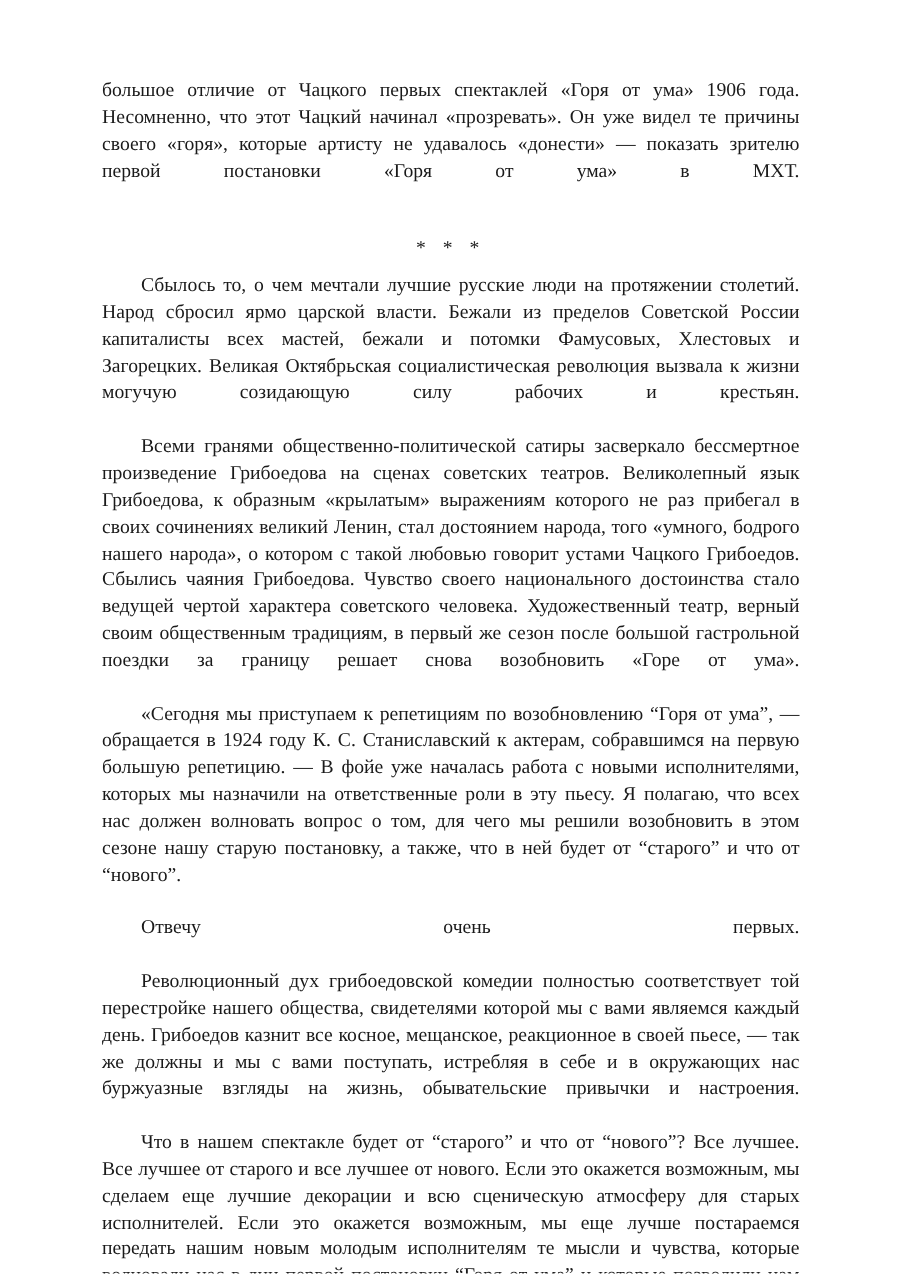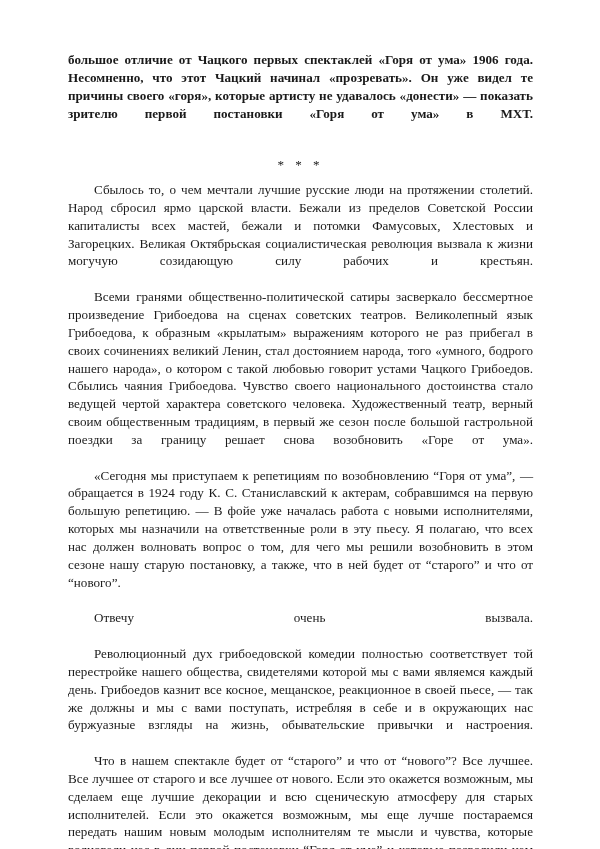--- a/index.html
+++ b/index.html
@@ -34,21 +34,20 @@
     line-height: 17.85px;
     text-align: justify;
     text-indent: 26px;
     hyphens: none;
     -webkit-hyphens: none;
     letter-spacing: 0.01px;
     word-spacing: 0.2px;
   }
   p.para.no-indent {
     text-indent: 0;
-    font-weight: bold;
   }
   
   p.para::after {
     content: "";
     display: inline-block;
     width: 100%;
   }
   .sep {
     margin: 0;
     font-size: 13.1px;
@@ -71,21 +70,21 @@
     <p class="para no-indent">большое отличие от Чацкого первых спектаклей «Горя от ума» 1906 года. Несомненно, что этот Чацкий начинал «прозревать». Он уже видел те причины своего «горя», которые артисту не удавалось «донести» — показать зрителю первой постановки «Горя от ума» в МХТ.</p>
 
     <div class="sep">* * *</div>
 
     <p class="para">Сбылось то, о чем мечтали лучшие русские люди на протяжении столетий. Народ сбросил ярмо царской власти. Бежали из пределов Советской России капиталисты всех мастей, бежали и потомки Фамусовых, Хлестовых и Загорецких. Великая Октябрьская социалистическая революция вызвала к жизни могучую созидающую силу рабочих и крестьян.</p>
 
     <p class="para">Всеми гранями общественно-политической сатиры засверкало бессмертное произведение Грибоедова на сценах советских театров. Великолепный язык Грибоедова, к образным «крылатым» выражениям которого не раз прибегал в своих сочинениях великий Ленин, стал достоянием народа, того «умного, бодрого нашего народа», о котором с такой любовью говорит устами Чацкого Грибоедов. Сбылись чаяния Грибоедова. Чувство своего национального достоинства стало ведущей чертой характера советского человека. Художественный театр, верный своим общественным традициям, в первый же сезон после большой гастрольной поездки за границу решает снова возобновить «Горе от ума».</p>
 
     <p class="para">«Сегодня мы приступаем к репетициям по возобновлению “Горя от ума”, — обращается в 1924 году К. С. Станиславский к актерам, собравшимся на первую большую репетицию. — В фойе уже началась работа с новыми исполнителями, которых мы назначили на ответственные роли в эту пьесу. Я полагаю, что всех нас должен волновать вопрос о том, для чего мы решили возобновить в этом сезоне нашу старую постановку, а также, что в ней будет от “старого” и что от “нового”.</p>
 
-    <p class="para">Отвечу очень вызвала.</p>
+    <p class="para">Отвечу очень первых.</p>
 
     <p class="para">Революционный дух грибоедовской комедии полностью соответствует той перестройке нашего общества, свидетелями которой мы с вами являемся каждый день. Грибоедов казнит все косное, мещанское, реакционное в своей пьесе, — так же должны и мы с вами поступать, истребляя в себе и в окружающих нас буржуазные взгляды на жизнь, обывательские привычки и настроения.</p>
 
 
     <p class="para">Что в нашем спектакле будет от “старого” и что от “нового”? Все лучшее. Все лучшее от старого и все лучшее от нового. Если это окажется возможным, мы сделаем еще лучшие декорации и всю сценическую атмосферу для старых исполнителей. Если это окажется возможным, мы еще лучше постараемся передать нашим новым молодым исполнителям те мысли и чувства, которые волновали нас в дни первой постановки “Горя от ума” и которые позволили нам</p>
 
   </div>
 </div>
 
 </body></html>

